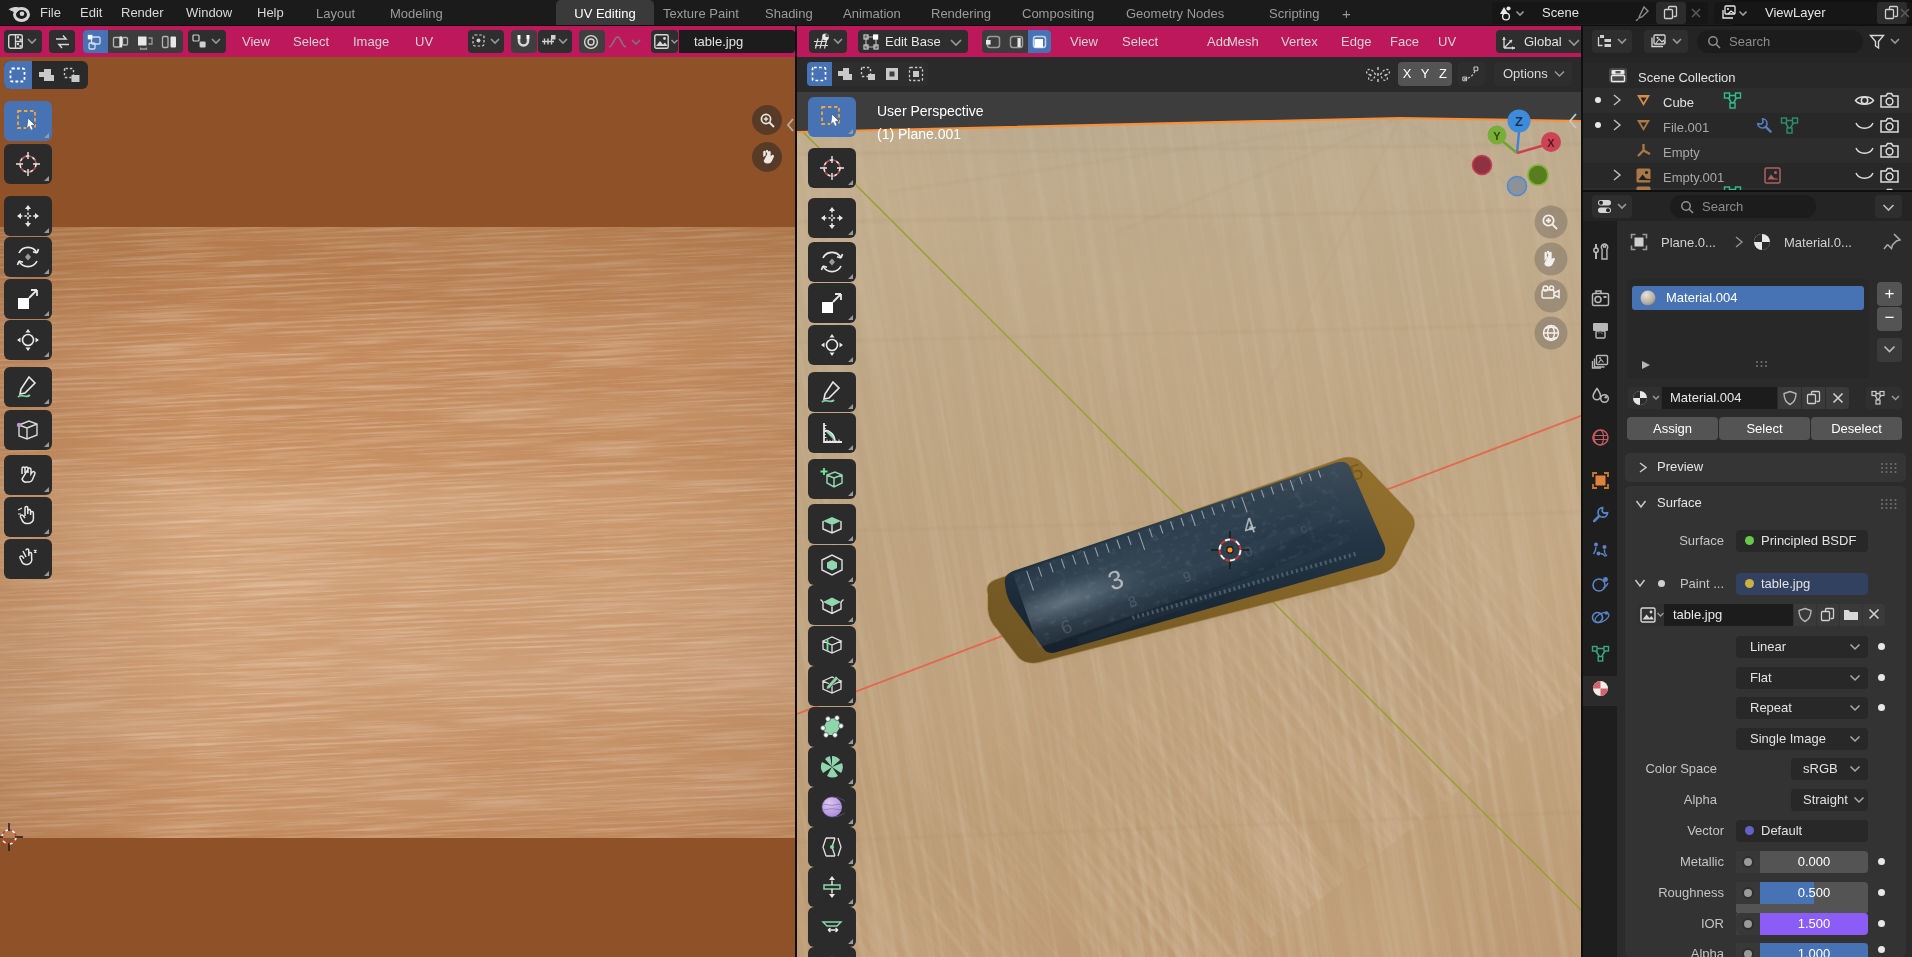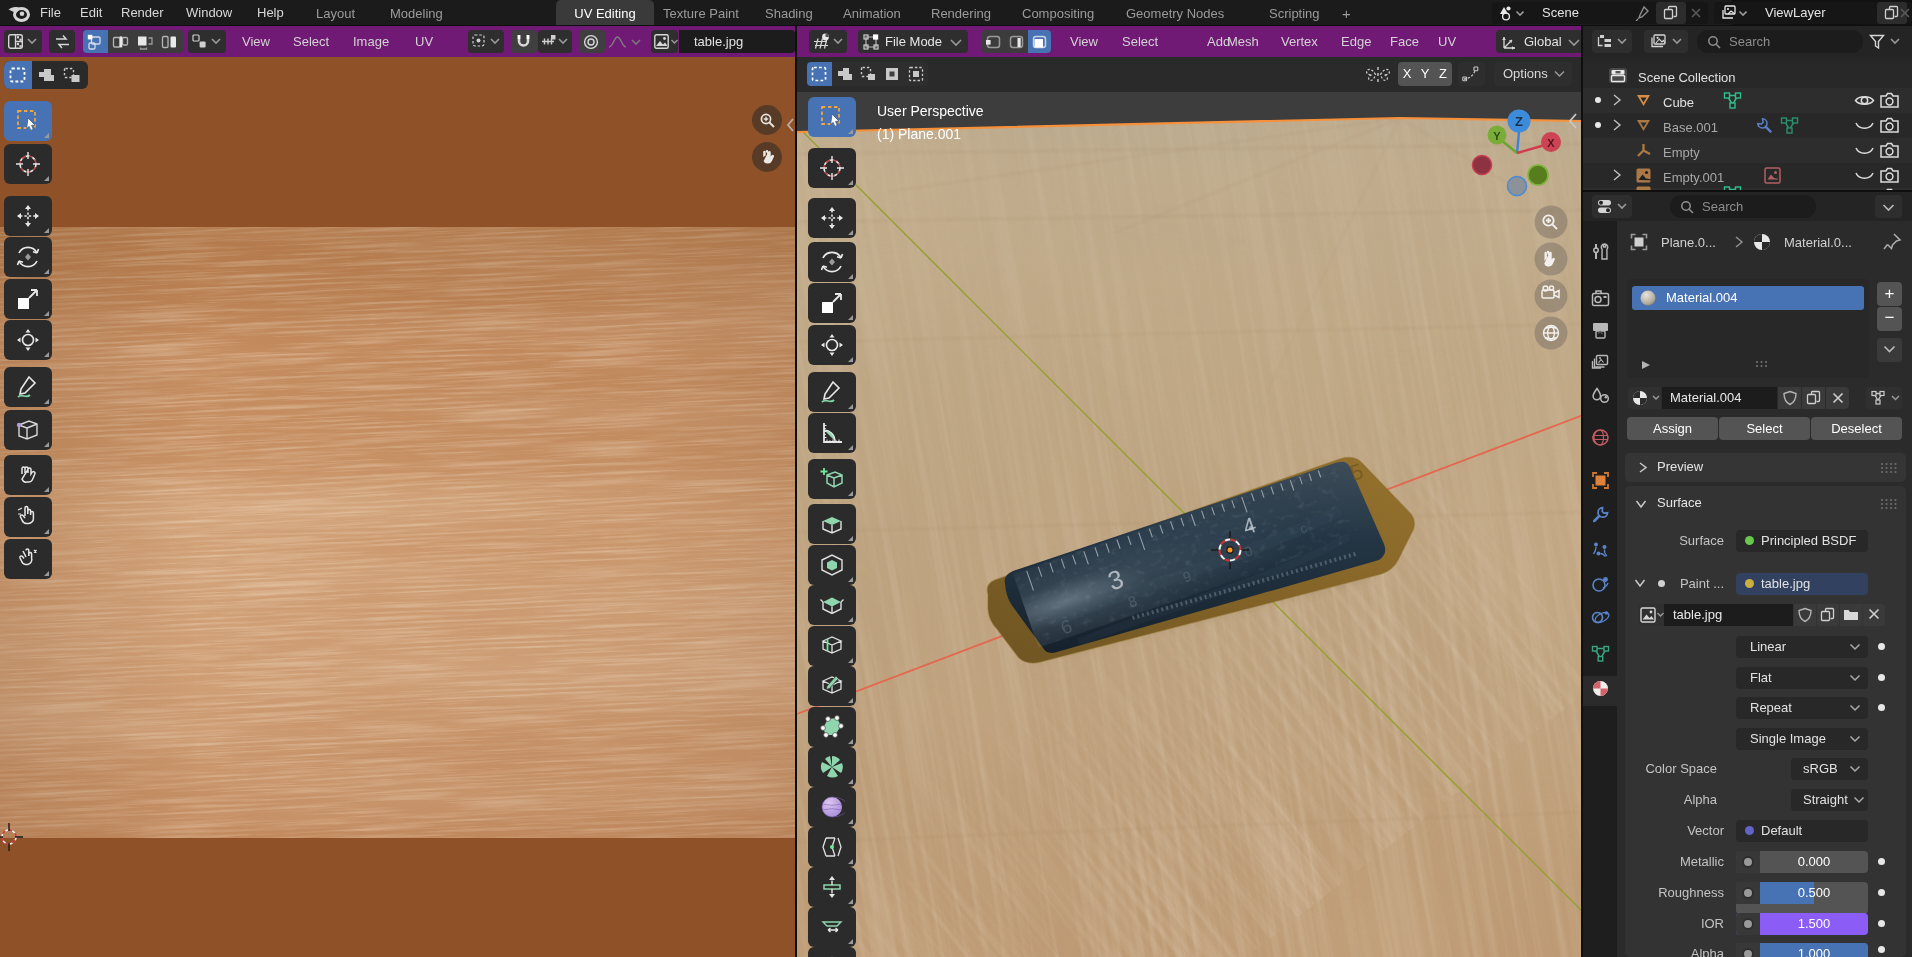--- a/index.html
+++ b/index.html
@@ -6,21 +6,21 @@
   html,body { width:1912px; height:957px; overflow:hidden; background:#111; }
   body { font-family:"Liberation Sans", sans-serif; font-size:13px; color:#cfcfcf; }
   .abs { position:absolute; }
   #stage { position:relative; width:1912px; height:957px; }
   
   #topbar { position:absolute; left:0; top:0; width:1732px; height:26px; background:#1b1b1b; }
   .menu { position:absolute; top:0; height:26px; line-height:26px; color:#d8d8d8; }
   .tab { position:absolute; top:0; height:26px; line-height:27px; color:#9b9b9b; }
   .tab.active { background:#3a3a3a; color:#ffffff; border-radius:5px 5px 0 0; }
   
-  .hdr { position:absolute; background:#701a75; }
+  .hdr { position:absolute; background:#be185d; }
   .hmenu { position:absolute; top:0; height:31px; line-height:31px; color:#d3d3d3; }
   .wbtn { position:absolute; border-radius:4px; background:#2e2e2e; }
   
   #uvcanvas { position:absolute; left:0; top:57px; width:795px; height:900px; background:#8f5128; }
   #vp { position:absolute; left:797px; top:92px; width:786px; height:865px; background:#3d3d3d; overflow:hidden; }
   #vptool { position:absolute; left:797px; top:57px; width:786px; height:35px; background:#2a2a2a; }
   
   #outliner { position:absolute; left:1583px; top:26px; width:329px; height:164px; background:#262626; overflow:hidden; }
   #props { position:absolute; left:1583px; top:192px; width:329px; height:765px; background:#2b2b2b; }
   .vborder { position:absolute; background:#0f0f0f; }
@@ -202,21 +202,21 @@
     </svg>
 
     <div class="wbtn" style="left:61px;top:4px;width:110px;height:23px;"></div>
     <svg class="abs" style="left:66px;top:8px" width="16" height="16" viewBox="0 0 16 16">
       <path d="M3 3 h10 v10 h-10 z" fill="none" stroke="#b5b5b5" stroke-width="1.2"></path>
       <rect x="1" y="1" width="4" height="4" fill="none" stroke="#cfcfcf" stroke-width="1.2"></rect>
       <rect x="10" y="0.4" width="5.2" height="5.2" fill="#fff"></rect>
       <rect x="1" y="11" width="4" height="4" fill="none" stroke="#cfcfcf" stroke-width="1.2"></rect>
       <rect x="11" y="11" width="4" height="4" fill="none" stroke="#cfcfcf" stroke-width="1.2"></rect>
     </svg>
-    <div class="hmenu" style="left:88px;color:#e6e6e6;">File Mode</div>
+    <div class="hmenu" style="left:88px;color:#e6e6e6;">Edit Base</div>
     <svg class="abs" style="left:153px;top:12px" width="12" height="10" viewBox="0 0 12 10">
         <path d="M1 2 l5 5 l5 -5" fill="none" stroke="#999" stroke-width="1.6"></path>
       </svg>
 
     <div class="abs" style="left:185px;top:4px;width:69px;height:23px;background:#3c3c3c;border-radius:4px;"></div>
     <div class="abs" style="left:231px;top:4px;width:23px;height:23px;background:#4772b3;border-radius:0 4px 4px 0;"></div>
     <svg class="abs" style="left:188px;top:8px" width="17" height="16" viewBox="0 0 17 16">
       <path d="M5 2.5 h7 q2.5 0 2.5 2.5 v6 q0 2.5 -2.5 2.5 h-7 q-2.5 0 -2.5 -2.5 v-6 q0 -2.5 2.5 -2.5" fill="none" stroke="#9a9a9a" stroke-width="1.5"></path>
       <rect x="1" y="6" width="4.6" height="4.6" fill="#e8e8e8"></rect>
     </svg>
@@ -882,21 +882,21 @@
     </svg>
 
     <div class="dot" style="left:12px;top:96px;"></div>
     <svg class="abs" style="left:28px;top:93px" width="12" height="12" viewBox="0 0 12 12">
         <path d="M3 1 l6 5 l-6 5" fill="none" stroke="#c0c0c0" stroke-width="1.4"></path>
       </svg>
     <svg class="abs" style="left:52px;top:91px" width="17" height="17" viewBox="0 0 17 17">
       <path d="M2 3 h13 l-6.5 11 z" fill="#a97845"></path>
         <path d="M5.5 5.5 h6 l-3 5 z" fill="#282828"></path>
     </svg>
-    <div class="rowtxt" style="left:80px;top:91px;color:#a8a8a8;">Base.001</div>
+    <div class="rowtxt" style="left:80px;top:91px;color:#a8a8a8;">File.001</div>
     <svg class="abs" style="left:172px;top:90px" width="19" height="19" viewBox="0 0 19 19">
       <g transform="scale(-1,1) translate(-19,0)">
           <path d="M16.2 7.6 A4.6 4.6 0 1 1 11.4 2.8 L11 6.4 L12.6 8 Z" fill="none" stroke="#5a7ec2" stroke-width="1.6"></path>
       <path d="M8.2 10.8 L3.4 15.6" stroke="#5a7ec2" stroke-width="2.4" stroke-linecap="round"></path>
         </g>
     </svg>
     <svg class="abs" style="left:197px;top:90px" width="19" height="19" viewBox="0 0 19 19">
       <path d="M4 4.5 h11 l-5.5 9 z" fill="none" stroke="#2a8f6b" stroke-width="1.5"></path>
       <rect x="1.5" y="2" width="5" height="5" fill="#282828" stroke="#2a8f6b" stroke-width="1.4"></rect>
       <rect x="12.5" y="2" width="5" height="5" fill="#282828" stroke="#2a8f6b" stroke-width="1.4"></rect>

